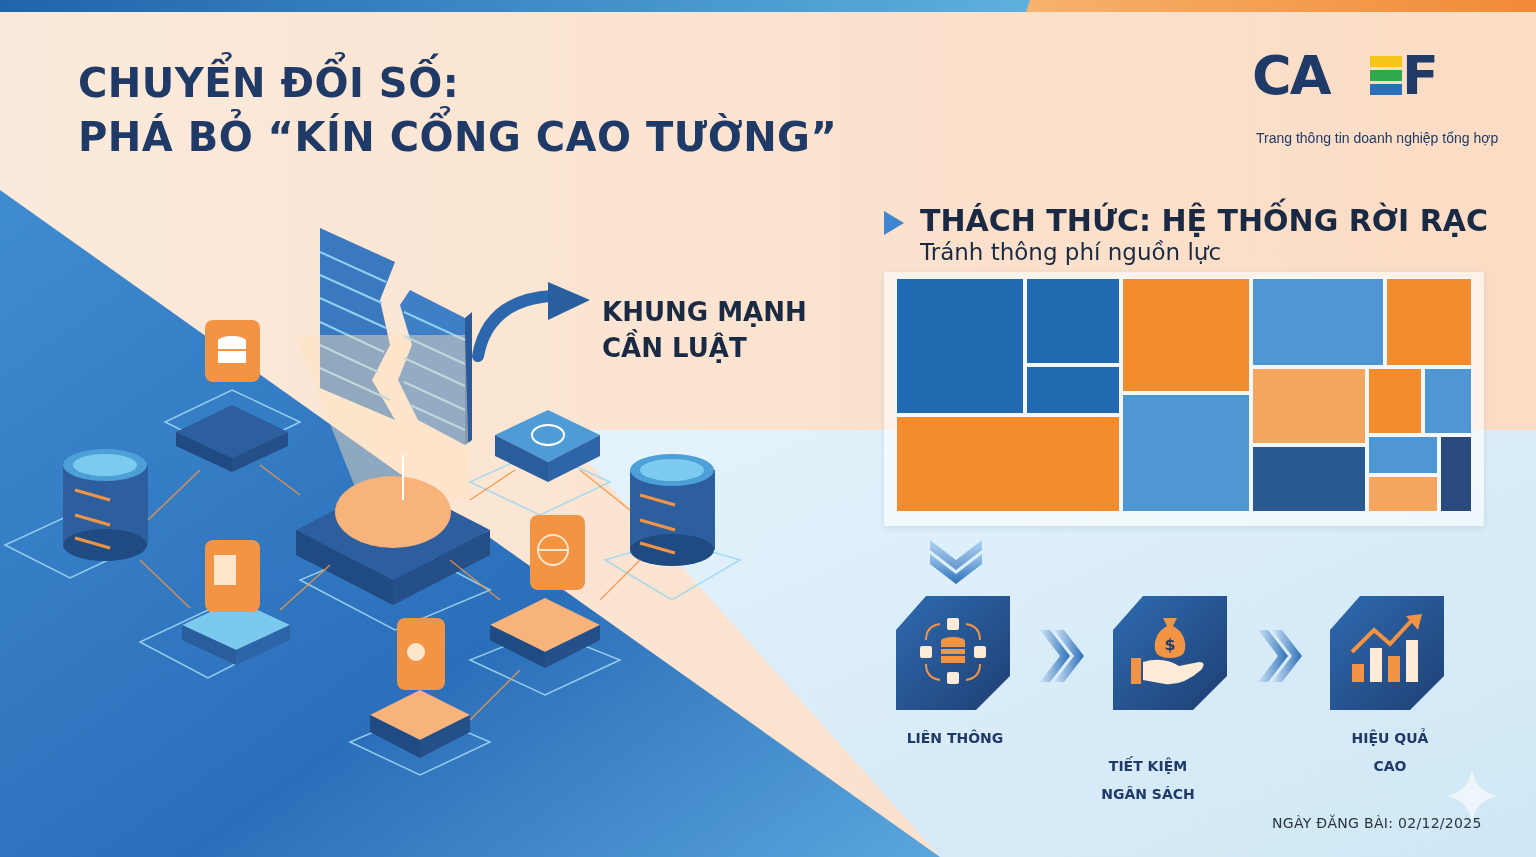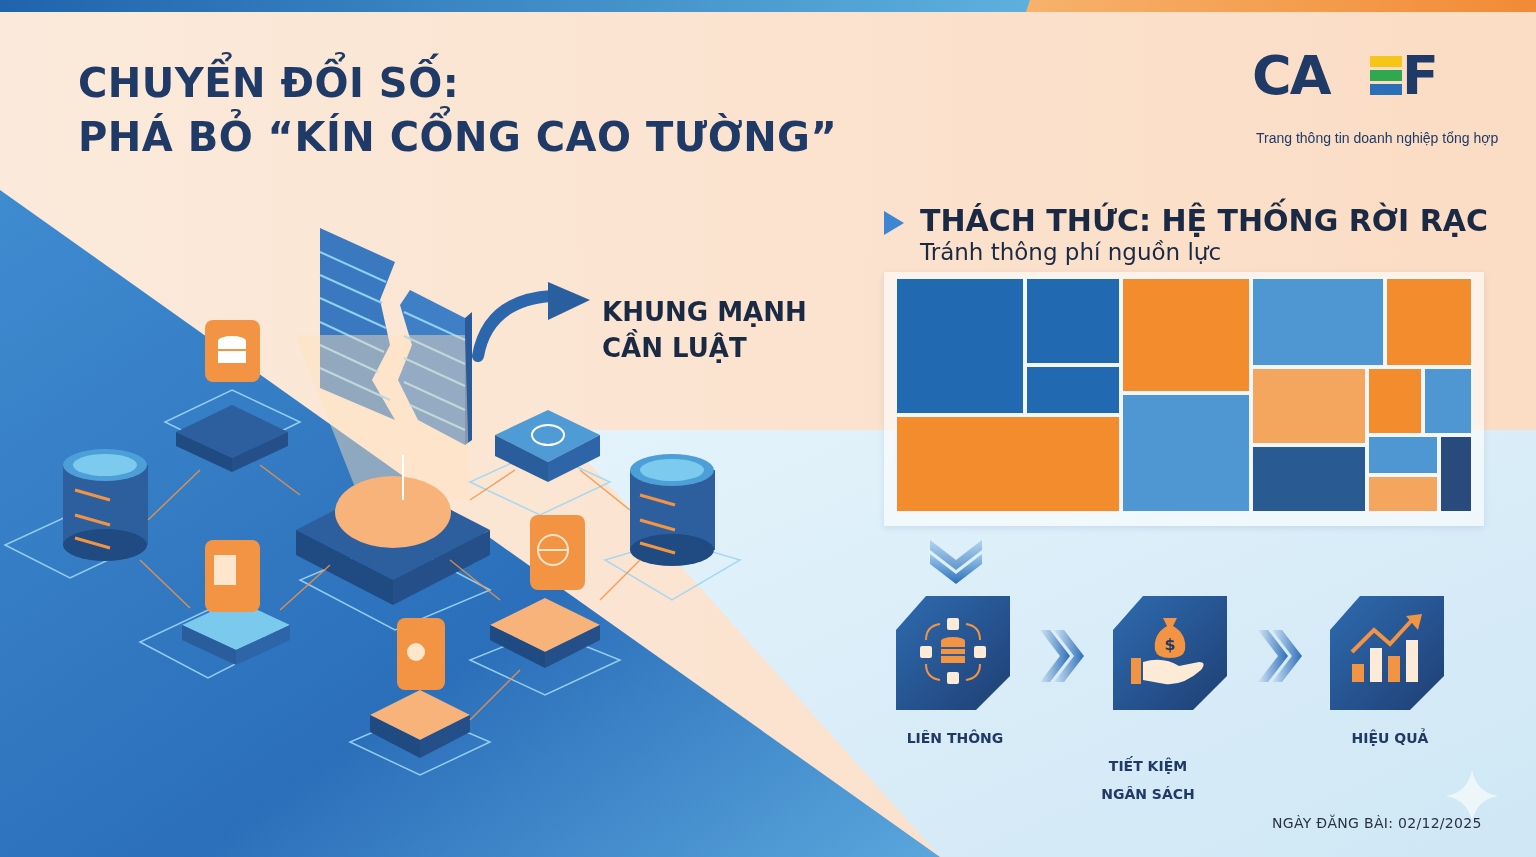--- a/index.html
+++ b/index.html
@@ -314,15 +314,16 @@
 
 <div class="step-label" style="left:855px;top:724px;">
   <div>LIÊN THÔNG</div>
 </div>
 <div class="step-label" style="left:1048px;top:724px;margin-top:28px;">
   <div>TIẾT KIỆM</div>
   <div>NGÂN SÁCH</div>
 </div>
 <div class="step-label" style="left:1290px;top:724px;">
   <div>HIỆU QUẢ</div>
+  <div>CAO</div>
 </div>
 
 <div class="date">NGÀY ĐĂNG BÀI: 02/12/2025</div>
 
 </body></html>

